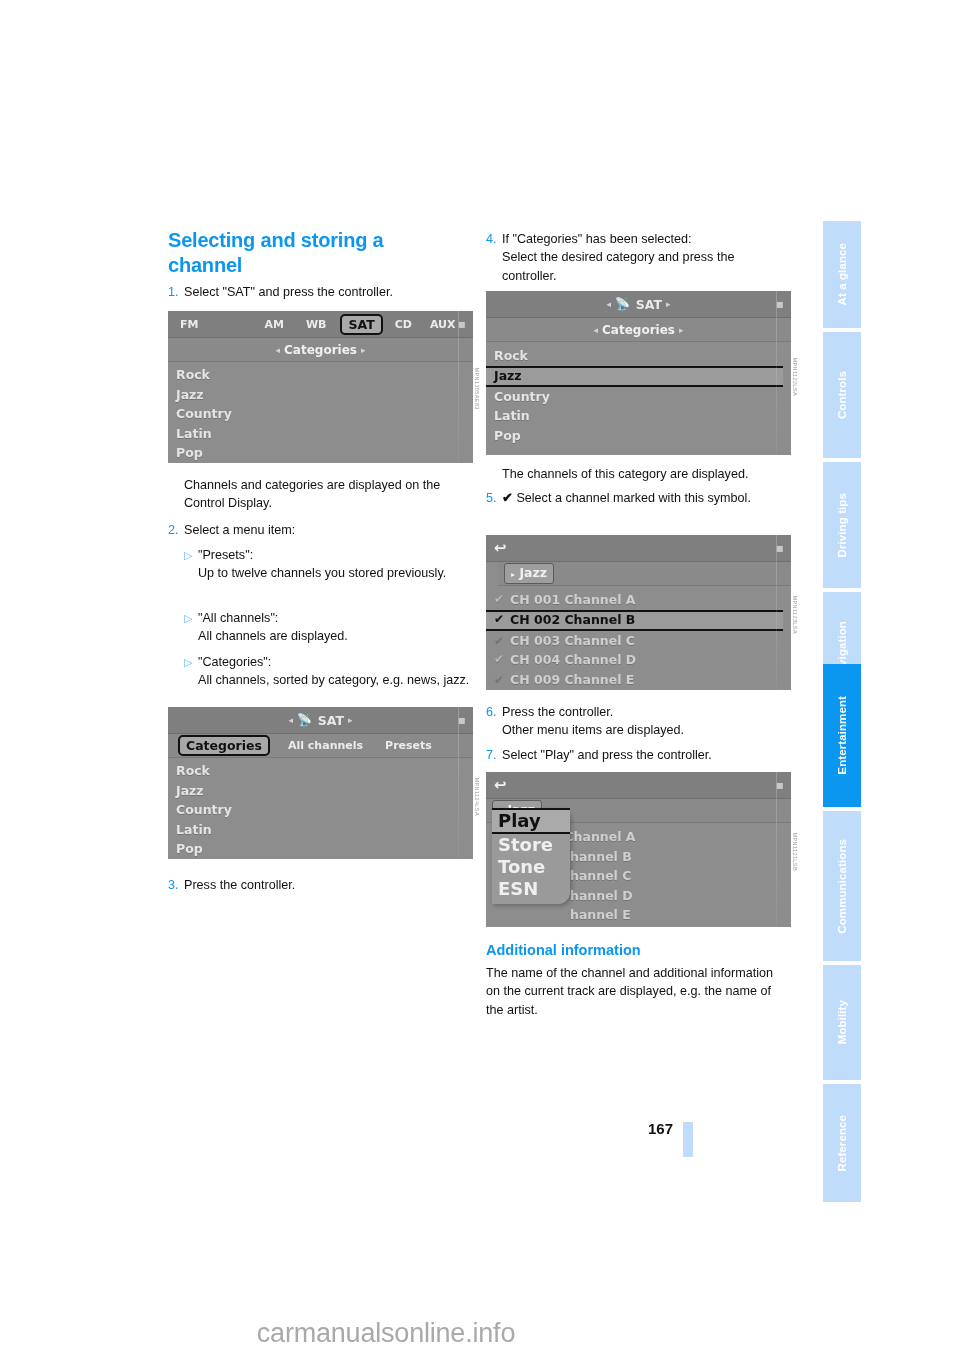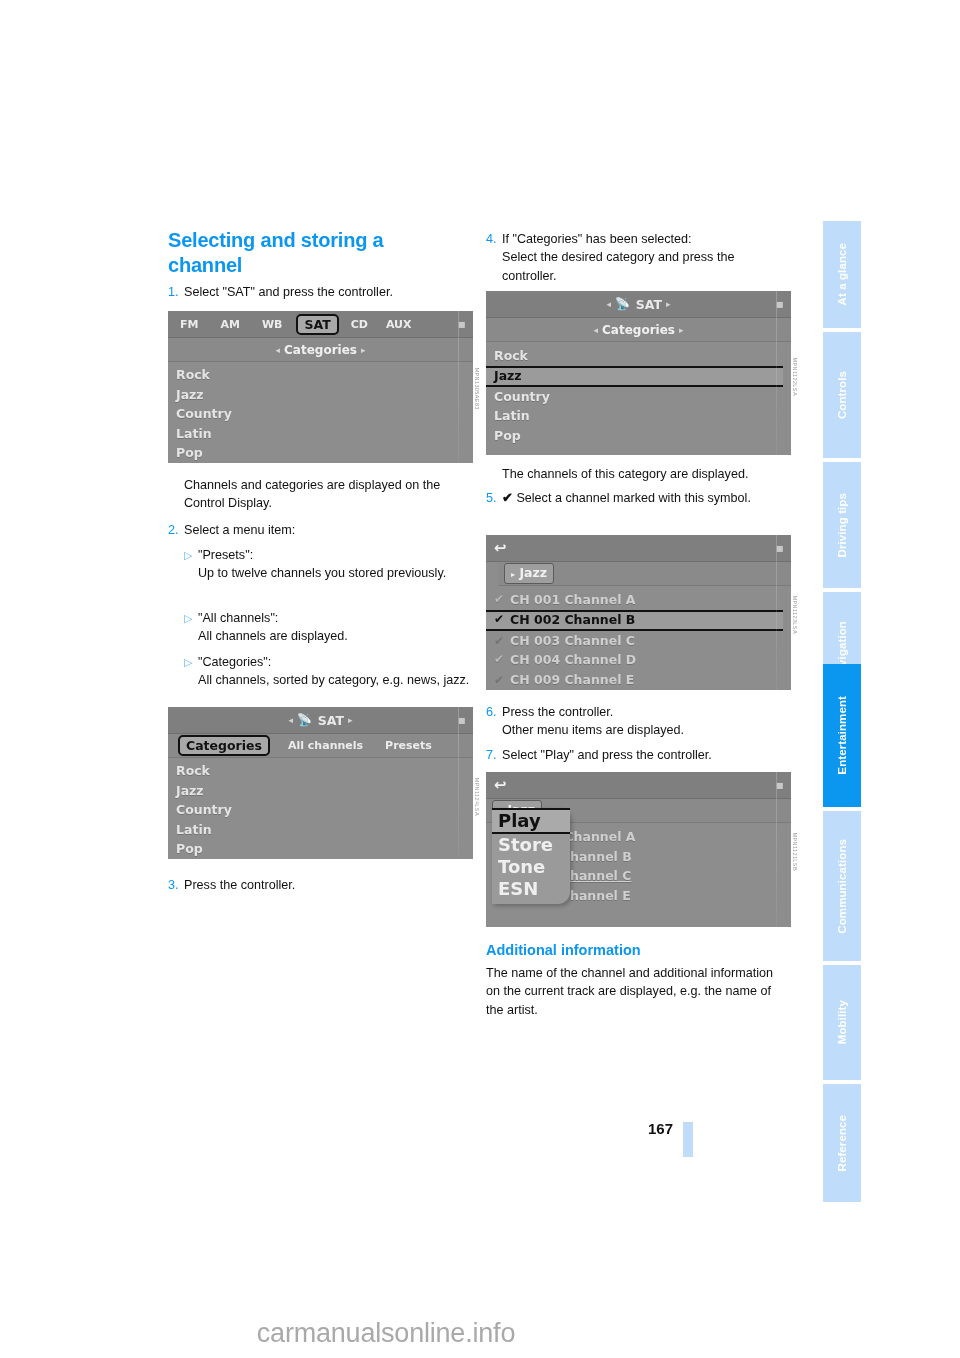--- a/index.html
+++ b/index.html
@@ -193,21 +193,21 @@
 
     <div class="step" style="position:absolute;top:283px;width:305px;">
       <span class="step-num">1.</span>
       <span class="step-body">Select "SAT" and press the controller.</span>
     </div>
 
     <div class="shot" style="position:absolute;top:311px;left:0;height:152px;">
       <div class="shot-inner">
         <div class="sbar" style="justify-content:flex-start;padding-left:12px;">
           <span class="tabtxt" style="margin-right:22px;">FM</span>
-          <span class="tabtxt" style="margin-right:22px;">AM</span>
+          <span class="tabtxt" style="margin-right:22px;margin-left:44px;">AM</span>
           <span class="tabtxt" style="margin-right:14px;">WB</span>
           <span class="chip" style="margin-right:12px;">SAT</span>
           <span class="tabtxt" style="margin-right:18px;">CD</span>
           <span class="tabtxt">AUX</span>
           <span class="home-ico">▪</span>
         </div>
         <div class="sbar-2">
           <span class="arr">◂</span>
           <span>Categories</span>
           <span class="arr">▸</span>
@@ -398,22 +398,25 @@
           </span>
         </div>
         <div class="list" style="padding-top:4px;padding-left:8px;">
           <div class="row dim">
             <span class="chk on">✔</span>
             <span>CH 001 Channel A</span>
           </div>
           <div class="row dim" style="padding-left:76px;">
             <span>hannel B</span>
           </div>
-          <div class="row dim" style="padding-left:76px;text-decoration:underline;">
+          <div class="row dim" style="padding-left:76px;">
             <span>hannel C</span>
+          </div>
+          <div class="row dim" style="padding-left:76px;">
+            <span>hannel D</span>
           </div>
           <div class="row dim" style="padding-left:76px;">
             <span>hannel E</span>
           </div>
         </div>
         <div class="popup">
           <div class="pitem sel">Play</div>
           <div class="pitem">Store</div>
           <div class="pitem">Tone</div>
           <div class="pitem">ESN</div>

